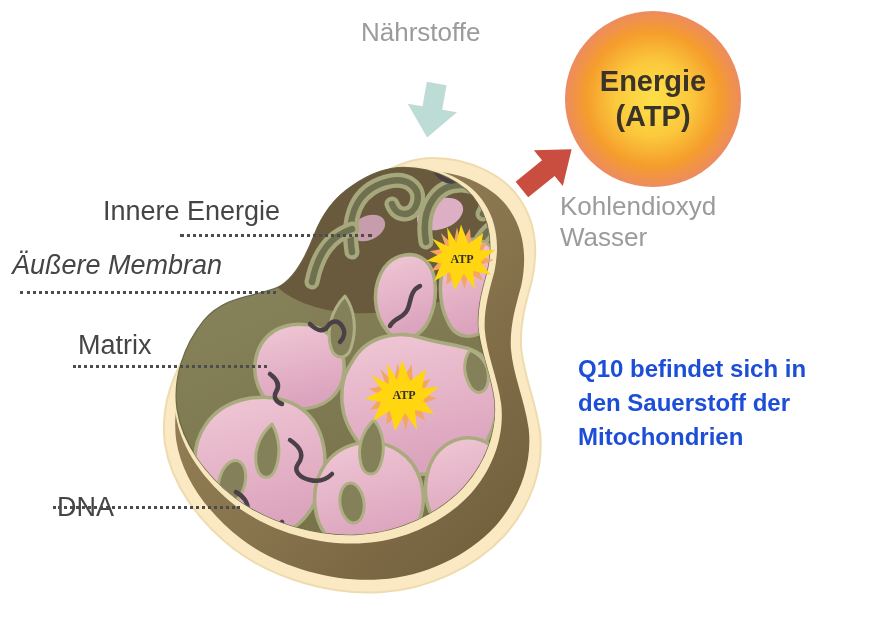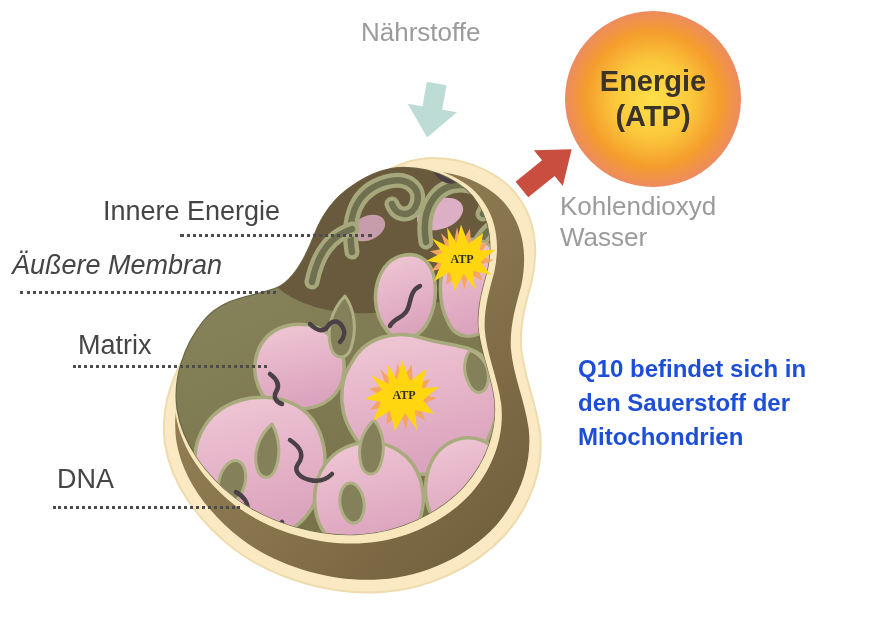--- a/index.html
+++ b/index.html
@@ -9,21 +9,21 @@
   }
   .stage svg{position:absolute;left:0;top:0;}
   .abs{position:absolute;}
   .title{
     left:24px;top:86px;font-size:41px;font-weight:700;color:#1d1d1d;letter-spacing:.5px;
   }
   .lbl{color:#454545;font-size:27px;font-weight:400;white-space:nowrap;}
   .lbl-inner{left:103px;top:196px;}
   .lbl-outer{left:12px;top:250px;font-style:italic;}
   .lbl-matrix{left:78px;top:330px;}
-  .lbl-dna{left:57px;top:464px;}
+  .lbl-dna{left:57px;top:492px;}
   .leader{height:0;border-top:3px dotted #4c4c4c;}
   .leader-inner{left:180px;top:234px;width:192px;}
   .leader-outer{left:20px;top:291px;width:256px;}
   .leader-matrix{left:73px;top:365px;width:194px;}
   .leader-dna{left:53px;top:506px;width:187px;}
   .flow{color:#9b9b9b;font-size:26px;line-height:30px;white-space:nowrap;}
   .flow-in{left:361px;top:17px;}
   .flow-out{left:560px;top:191px;line-height:31px;}
   .energy{
     left:565px;top:11px;width:176px;height:176px;border-radius:50%;

